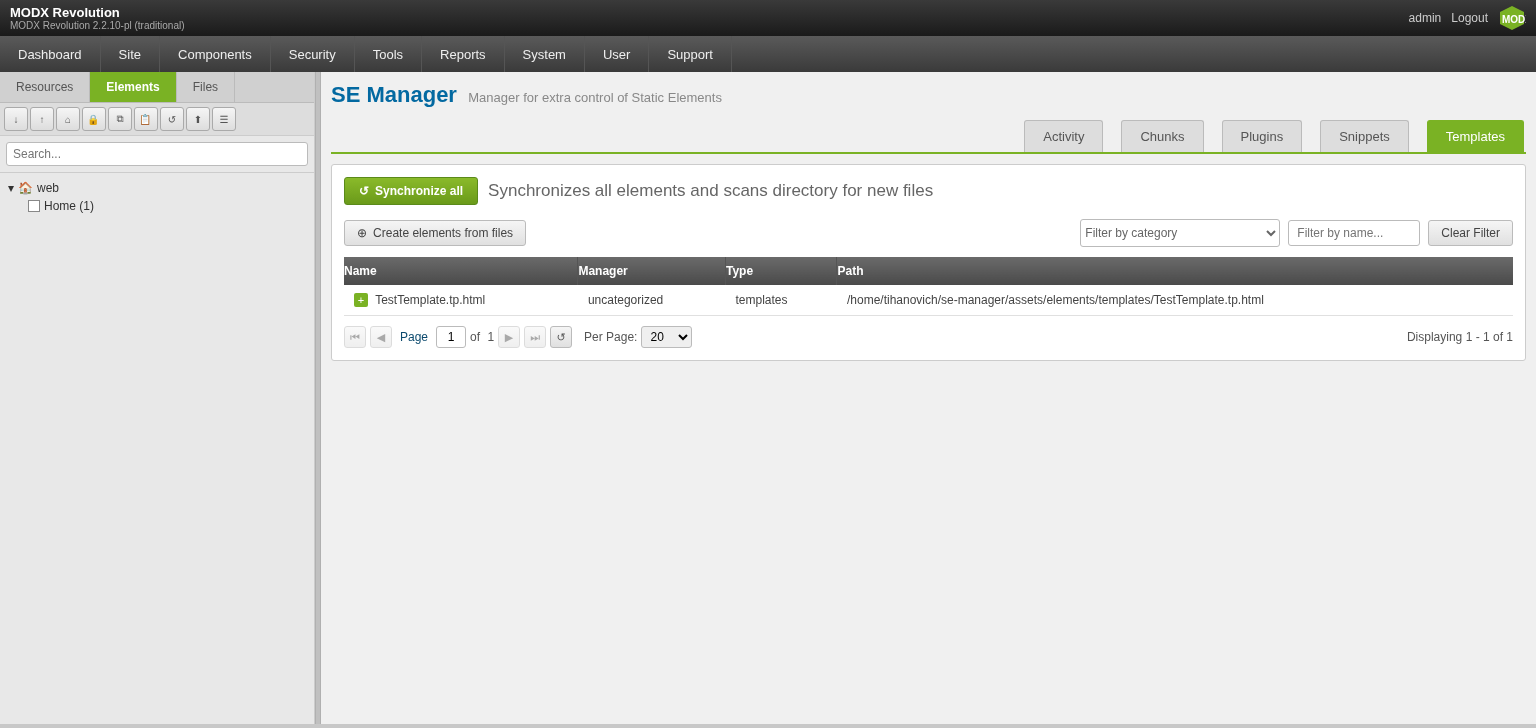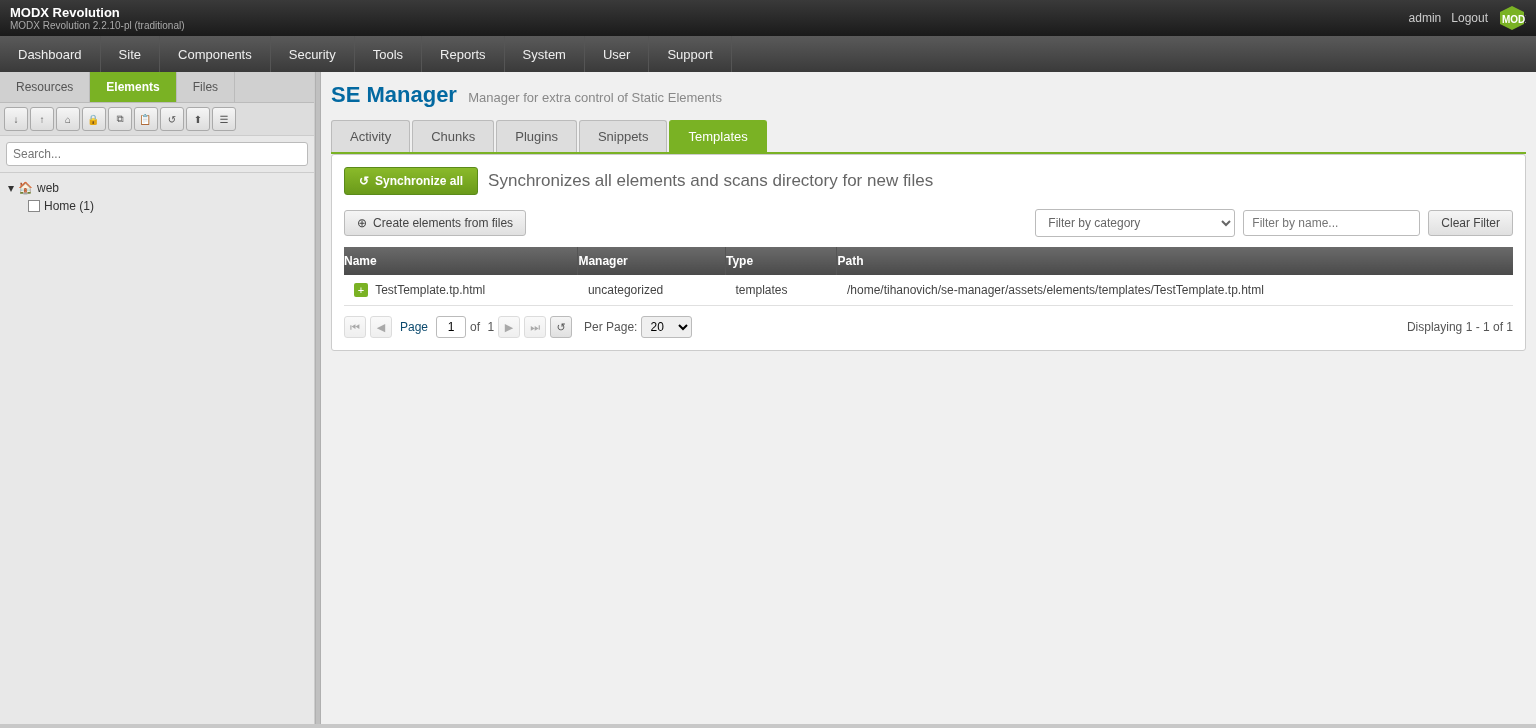--- a/index.html
+++ b/index.html
@@ -152,22 +152,24 @@
       display: flex;
       align-items: flex-start;
       gap: 10px;
       margin-bottom: 12px;
     }
     #page-title { font-size: 22px; font-weight: bold; color: #0369a1; text-align: center; }
 
     
     #content-tabs {
       display: flex;
-      gap: 0;
+      gap: 16px;
+      margin-bottom: 10px;
       border-bottom: 2px solid #7ab224;
+      justify-content: flex-end;
     }
     .content-tab {
       padding: 8px 18px;
       font-size: 13px;
       cursor: pointer;
       color: #555;
       background: #ddd;
       border: 1px solid #bbb;
       border-bottom: none;
       border-radius: 3px 3px 0 0;
@@ -223,36 +225,36 @@
       padding: 5px 12px;
       background: linear-gradient(180deg, #f5f5f5 0%, #e0e0e0 100%);
       border: 1px solid #bbb;
       border-radius: 3px;
       cursor: pointer;
       font-size: 12px;
       color: #444;
     }
     #filter-spacer { flex: 1; }
     #category-select {
-      padding: 5px 8px;
+      padding: 5px 0;
       border: 1px solid #bbb;
       border-radius: 3px;
       font-size: 12px;
       color: #666;
       background: #fff;
       width: 200px;
       appearance: auto;
     }
     #name-filter {
       padding: 5px 8px;
       border: 1px solid #bbb;
       border-radius: 3px;
       font-size: 12px;
       color: #999;
-      width: 177px;
+      width: 132px;
     }
     #clear-filter-btn {
       padding: 5px 12px;
       background: linear-gradient(180deg, #f5f5f5 0%, #e0e0e0 100%);
       border: 1px solid #bbb;
       border-radius: 3px;
       cursor: pointer;
       font-size: 12px;
       color: #444;
     }

